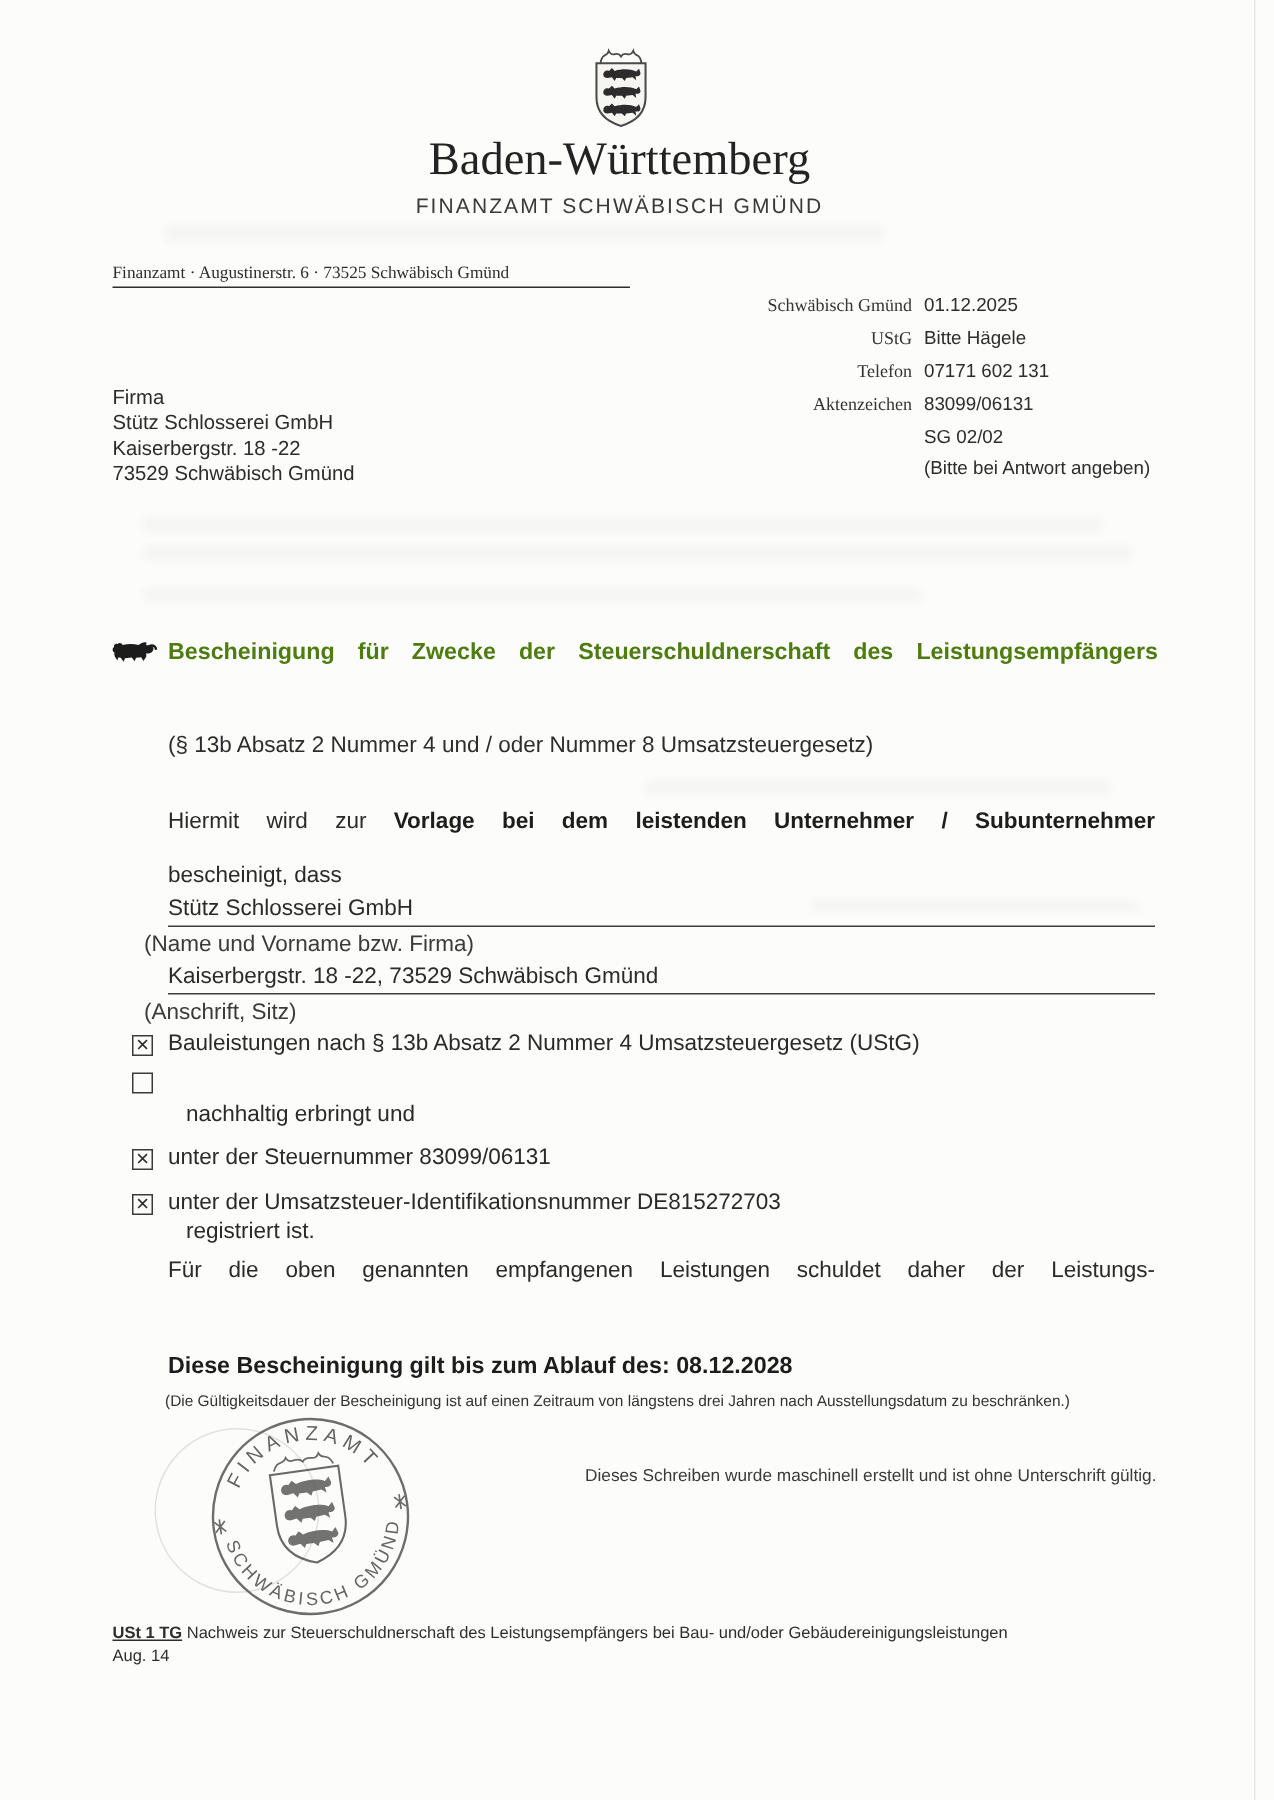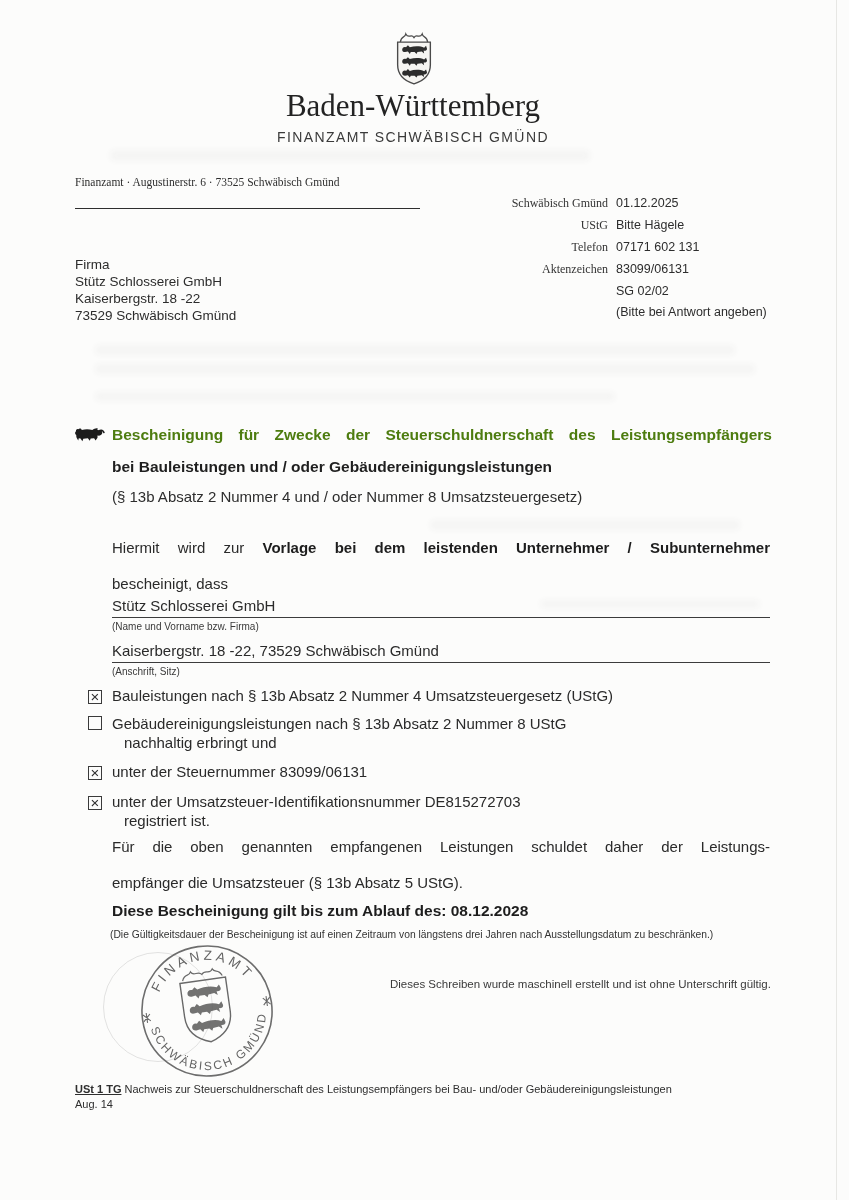--- a/index.html
+++ b/index.html
@@ -25,21 +25,21 @@
     position:absolute;left:413px;top:88px;transform:translateX(-50%);
     font-family:"Liberation Serif",serif;font-size:31px;color:#232323;white-space:nowrap;
   }
   .office-name{
     position:absolute;left:413px;top:129px;transform:translateX(-50%);
     font-size:14px;letter-spacing:1.4px;color:#3a3a3a;white-space:nowrap;
   }
   .sender-line{
     position:absolute;left:75px;top:176px;width:345px;
     font-family:"Liberation Serif",serif;font-size:11.5px;color:#2e2e2e;
-    border-bottom:1px solid #2e2e2e;padding-bottom:20px;white-space:nowrap;
+    border-bottom:1px solid #2e2e2e;padding-bottom:3px;white-space:nowrap;
   }
 
   
   .info-block{position:absolute;left:498px;top:196px;width:280px;}
   .info-row{display:flex;margin-bottom:7px;}
   .info-label{
     width:110px;text-align:right;
     font-family:"Liberation Serif",serif;font-size:12px;color:#333;
     padding-right:8px;flex:none;white-space:nowrap;
   }
@@ -54,21 +54,21 @@
   .subject-line2{position:absolute;left:112px;top:458px;font-size:15.5px;font-weight:bold;color:#1f1f1f;}
   .subject-line3{position:absolute;left:112px;top:488px;font-size:15px;color:#2d2d2d;}
 
   
   .intro-line1{position:absolute;left:112px;top:539px;width:658px;font-size:15px;text-align:justify;text-align-last:justify;color:#2a2a2a;}
   .intro-line1 b{color:#1d1d1d;}
   .intro-line2{position:absolute;left:112px;top:575px;font-size:15px;color:#2a2a2a;}
 
   
   .written-line{position:absolute;left:112px;width:658px;font-size:15px;color:#2a2a2a;border-bottom:1.2px solid #3c3c3c;padding-bottom:3px;}
-  .line-caption{position:absolute;left:112px;font-size:10px;color:#3a3a3a;}
+  .line-caption{position:absolute;left:96px;font-size:15px;color:#3a3a3a;}
 
   
   .cb-row{position:absolute;left:88px;width:690px;font-size:15px;color:#2a2a2a;}
   .cb-box{
     display:inline-flex;width:12px;height:12px;border:1.4px solid #3a3a3a;
     align-items:center;justify-content:center;
     font-size:15px;line-height:10px;color:#2f2f2f;
     vertical-align:-1px;margin-right:10px;flex:none;overflow:hidden;
   }
   .cb-cont{margin-left:36px;margin-top:2px;}
@@ -152,48 +152,46 @@
     <div>73529 Schwäbisch Gmünd</div>
   </div>
 
   <div class="lion-icon">
     <svg viewBox="0 0 36 20" width="34" height="19">
       <path fill="#1c1c1c" d="M4.5,9.5 C3,8.5 2.8,6.5 4.3,5.5 C3.8,4 5.3,2.8 6.8,3.4 C7.8,2.2 9.8,2.6 10.3,4.2 C14,3.2 18,3.2 21.5,4.2 C23.5,2.6 25.5,1.8 27.3,2.4 C26.5,3.8 27,4.8 28.5,4.4 C30.8,3.8 32.6,5.4 32,7.6 C31.4,9.6 29.2,10.6 27,10 L27,12.5 L25,15.4 L23.4,12.8 L19.8,13.2 L18.8,15.6 L16.8,13 L12,13.5 L11,16 L9,13.2 L7.2,13 L6.6,15.2 L4.9,12.4 C4.4,11.4 4.5,10.4 4.5,9.5 Z"></path>
       <path fill="none" stroke="#1c1c1c" stroke-width="1.6" d="M28,5.5 C31,3.5 33.5,4.5 34,7.5"></path>
     </svg>
   </div>
   <div class="subject-line1">Bescheinigung für Zwecke der Steuerschuldnerschaft des Leistungsempfängers</div>
-  <div class="subject-line2">bei Bauleistungen und / oder Gebäudereinigungsleistungen</div>
   <div class="subject-line3">(§ 13b Absatz 2 Nummer 4 und / oder Nummer 8 Umsatzsteuergesetz)</div>
 
   <div class="intro-line1"><span>Hiermit wird zur </span><b>Vorlage bei dem leistenden Unternehmer / Subunternehmer</b></div>
   <div class="intro-line2">bescheinigt, dass</div>
 
   <div class="written-line" style="top:597px;">Stütz Schlosserei GmbH</div>
   <div class="line-caption" style="top:621px;">(Name und Vorname bzw. Firma)</div>
   <div class="written-line" style="top:642px;">Kaiserbergstr. 18 -22, 73529 Schwäbisch Gmünd</div>
   <div class="line-caption" style="top:666px;">(Anschrift, Sitz)</div>
 
   <div class="cb-row" style="top:687px;">
     <span class="cb-box">×</span><span>Bauleistungen nach § 13b Absatz 2 Nummer 4 Umsatzsteuergesetz (UStG)</span>
   </div>
   <div class="cb-row" style="top:715px;">
-    <span class="cb-box"></span><span>Gebäudereinigungsleistungen nach § 13b Absatz 2 Nummer 8 UStG</span>
+    <span class="cb-box"></span>
     <div class="cb-cont">nachhaltig erbringt und</div>
   </div>
   <div class="cb-row" style="top:763px;">
     <span class="cb-box">×</span><span>unter der Steuernummer 83099/06131</span>
   </div>
   <div class="cb-row" style="top:793px;">
     <span class="cb-box">×</span><span>unter der Umsatzsteuer-Identifikationsnummer DE815272703</span>
     <div class="cb-cont">registriert ist.</div>
   </div>
 
   <div class="para-line1">Für die oben genannten empfangenen Leistungen schuldet daher der Leistungs-</div>
-  <div class="para-line2">empfänger die Umsatzsteuer (§ 13b Absatz 5 UStG).</div>
 
   <div class="validity">Diese Bescheinigung gilt bis zum Ablauf des: 08.12.2028</div>
   <div class="validity-note">(Die Gültigkeitsdauer der Bescheinigung ist auf einen Zeitraum von längstens drei Jahren nach Ausstellungsdatum zu beschränken.)</div>
 
   <div class="stamp-ghost"></div>
   <div class="stamp">
     <svg viewBox="0 0 150 150" width="150" height="150">
       <defs>
         <path id="arcT" d="M 24,75 A 51,51 0 0 1 126,75"></path>
         <path id="arcB" d="M 16,75 A 59,59 0 0 0 134,75"></path>

